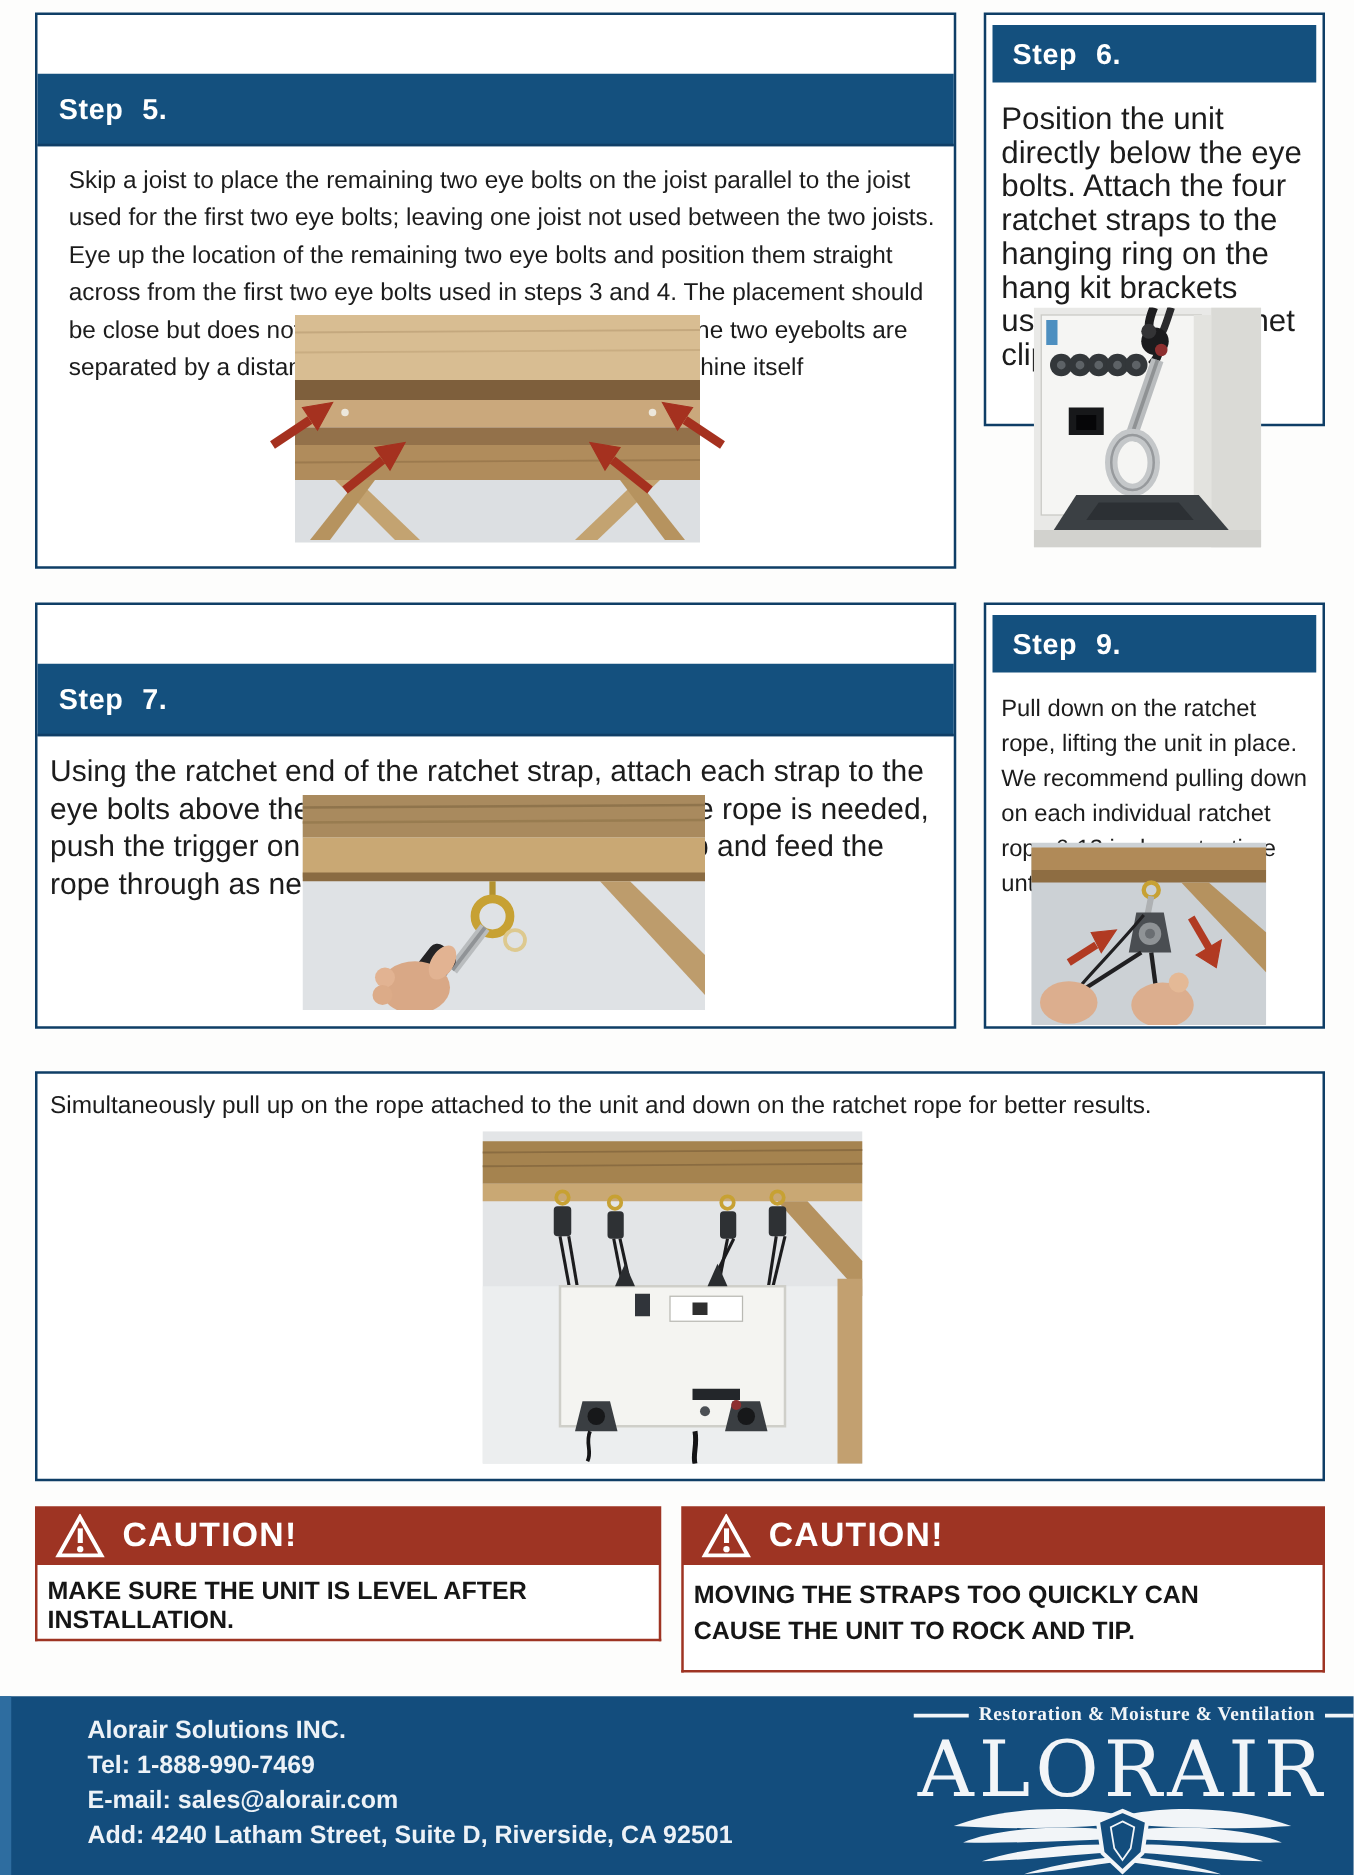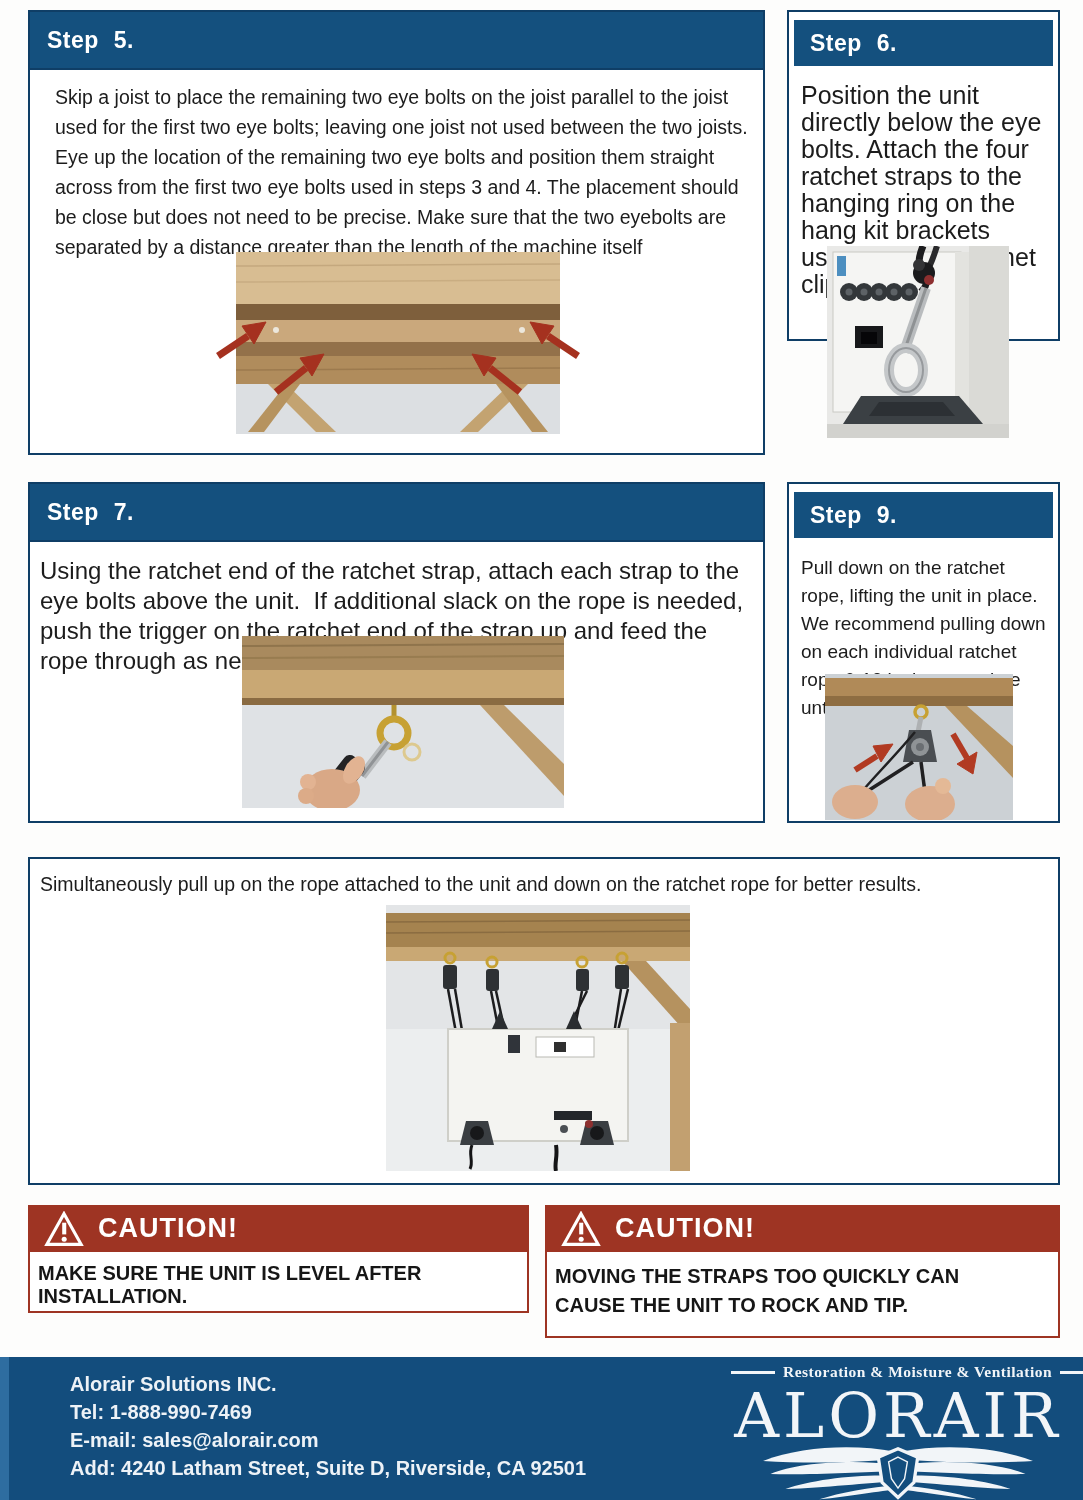--- a/index.html
+++ b/index.html
@@ -1,21 +1,21 @@
 <!DOCTYPE html>
 <html><head>
 <meta charset="utf-8">
 <style>
   html,body { margin:0; padding:0; }
   body { background:#ffffff; font-family:"Liberation Sans","DejaVu Sans",sans-serif; }
   .page { position:relative; width:1083px; height:1500px; background:#fdfdfc; overflow:hidden; }
 
   .box { position:absolute; background:#ffffff; border:2px solid #0f3e66; box-sizing:border-box; }
 
-  .hdr { background:#14507e; color:#ffffff; font-weight:bold; font-size:23px; }
+  .hdr { background:#14507e; color:#ffffff; font-weight:bold; font-size:23px;margin-top:47px; }
   .hdr-flush { height:56px; line-height:56px; padding-left:17px; border-bottom:2px solid #0f3e66; }
   .hdr-inset { height:46px; line-height:46px; padding-left:16px; margin:8px 5px 0 5px; }
   .hdr span { word-spacing:8px; letter-spacing:0.5px; }
 
   .body { color:#1c1c1c; white-space:pre-wrap; }
   .body-s5 { padding:12px 12px 0 10px; font-size:19.5px; line-height:30px;margin-left:15px; }
   .body-s6 { padding:16px 10px 0 12px; font-size:25px;   line-height:27px; }
   .body-s7 { padding:14px 12px 0 10px; font-size:24px; line-height:30px; }
   .body-s8 { padding:16px 8px 0 12px;  font-size:19px;   line-height:28px; }
 

